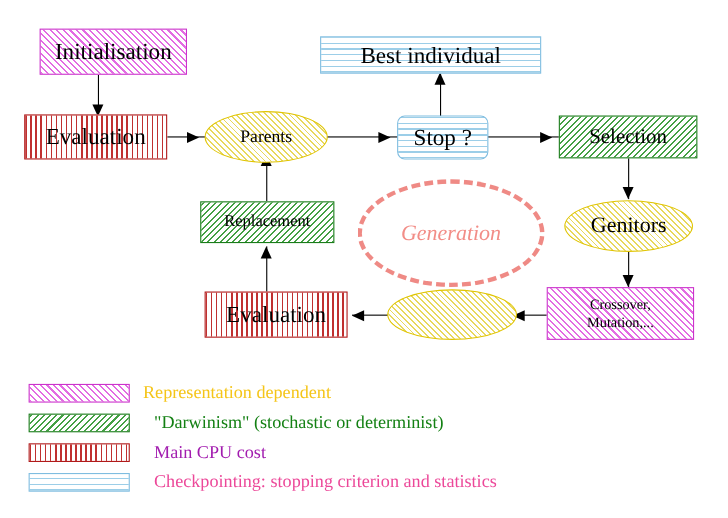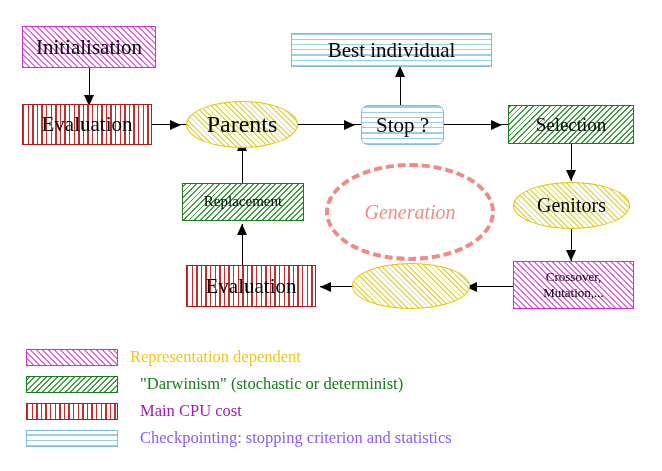--- a/index.html
+++ b/index.html
@@ -75,21 +75,21 @@
   
   #legend{position:absolute;left:0;top:338px;width:662px;height:120px;}
   .lg-row{position:absolute;left:0;height:22px;display:flex;align-items:center;}
   .lg-sw{width:92px;height:17px;margin-left:26px;box-sizing:border-box;}
   .lg-txt{margin-left:22px;font-size:16.5px;white-space:pre;
           font-family:"Liberation Serif","DejaVu Serif",serif;}
   .c-magenta{color:#e0179c;}
   .c-yellow{color:#f5c518;}
   .c-green{color:#138013;}
   .c-red{color:#a21caf;}
-  .c-blue{color:#8b5cf6;}
+  .c-blue{color:#ec4899;}
 </style>
 </head>
 <body>
 
 <div id="canvas">
 
   <div class="ln v" style="left:89px;top:68px;height:38px;"></div>
   <div class="ar d" style="left:84px;top:95px;"></div>
 
   <div class="ln h" style="left:152px;top:124px;width:44px;"></div>
@@ -119,51 +119,51 @@
   <div class="ln v" style="left:242px;top:224px;height:44px;"></div>
   <div class="ar u" style="left:237px;top:224px;"></div>
 
   <div class="ln v" style="left:242px;top:140px;height:43px;"></div>
   <div class="ar u" style="left:237px;top:140px;"></div>
 
   <div class="gen-ellipse" style="left:325px;top:163px;width:170px;height:98px;">
     <span class="lbl" style="font-size:20px;">Generation</span>
   </div>
 
-  <div class="node hatch-magenta" style="left:22px;top:26px;width:134px;height:42px;">
+  <div class="node hatch-magenta" style="left:36px;top:26px;width:134px;height:42px;">
     <span class="lbl" style="font-size:21px;">Initialisation</span>
   </div>
 
   <div class="node hatch-red" style="left:22px;top:104px;width:130px;height:41px;">
     <span class="lbl" style="font-size:21px;">Evaluation</span>
   </div>
 
   <div class="ellipse" style="left:186px;top:101px;width:112px;height:47px;">
     <span class="ell-bg hatch-yellow"></span>
-    <span class="lbl" style="font-size:24px;">Parents</span>
+    <span class="lbl" style="font-size:16px;">Parents</span>
   </div>
 
   <div class="node hatch-blue" style="left:291px;top:33px;width:201px;height:34px;">
     <span class="lbl" style="font-size:21px;">Best individual</span>
   </div>
 
   <div class="node hatch-blue rounded" style="left:361px;top:105px;width:83px;height:40px;">
     <span class="lbl" style="font-size:21px;">Stop ?</span>
   </div>
 
   <div class="node hatch-green" style="left:508px;top:105px;width:126px;height:39px;">
     <span class="lbl" style="font-size:19px;">Selection</span>
   </div>
 
   <div class="ellipse" style="left:513px;top:182px;width:117px;height:47px;">
     <span class="ell-bg hatch-yellow"></span>
     <span class="lbl" style="font-size:20px;">Genitors</span>
   </div>
 
-  <div class="node hatch-magenta" style="left:513px;top:261px;width:121px;height:48px;">
+  <div class="node hatch-magenta" style="left:497px;top:261px;width:134px;height:48px;">
     <span class="lbl" style="font-size:13px;line-height:1.25;">Crossover,
 Mutation,...</span>
   </div>
 
   <div class="ellipse" style="left:352px;top:263px;width:118px;height:46px;">
     <span class="ell-bg hatch-yellow"></span>
   </div>
 
   <div class="node hatch-red" style="left:186px;top:265px;width:130px;height:42px;">
     <span class="lbl" style="font-size:21px;">Evaluation</span>

